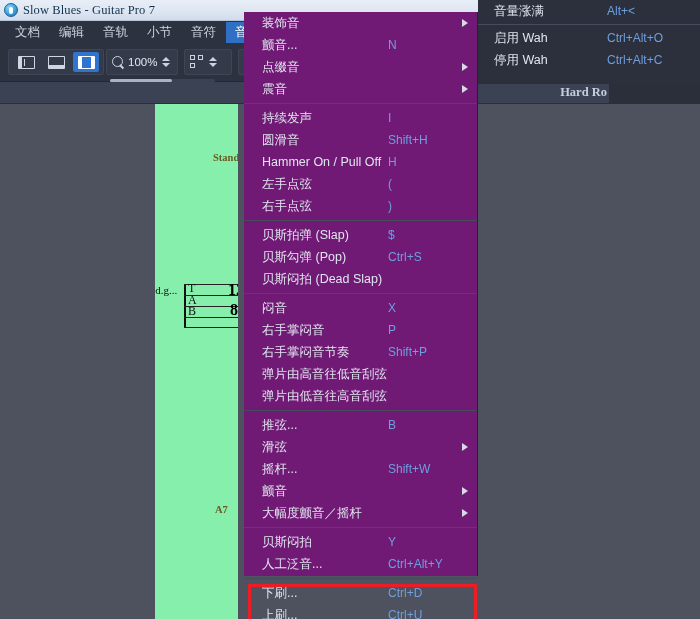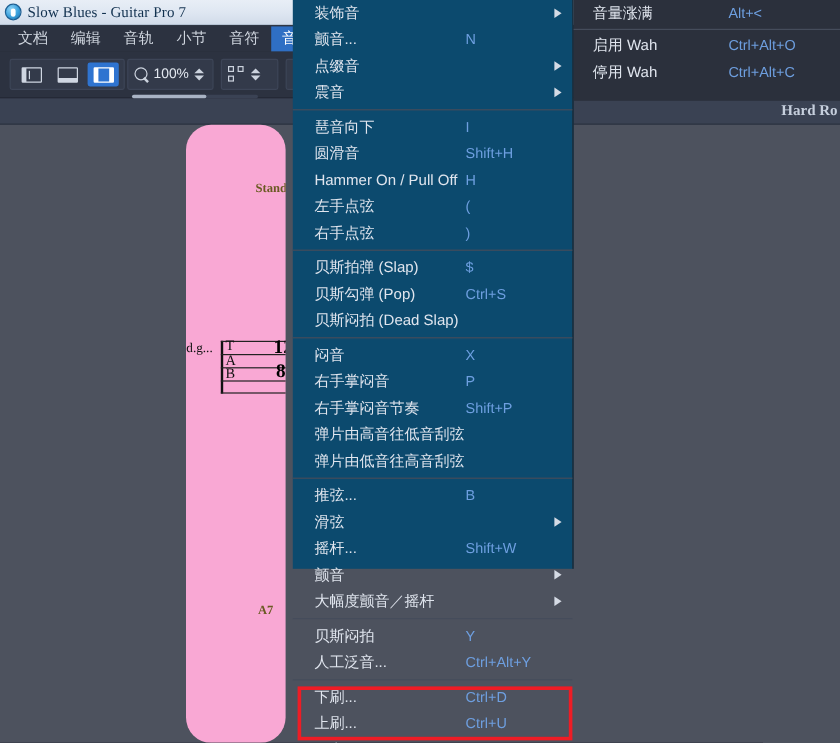--- a/index.html
+++ b/index.html
@@ -144,41 +144,40 @@
   .tb-slider i { display:block; width:62px; height:3px; background:#a9b3c4; border-radius:2px;}
 
   .tb-edge {
     position:absolute; top:6px; left:238px; width:12px; height:26px;
     background:#333a4a; border:1px solid #3d4557; border-radius:2px;
   }
 
   
   .docstrip {
     position: absolute; left: 0; top: 82px;
-    width: 700px; height: 22px;
+    width: 609px; height: 22px;
     background: #39405180;
     background: #3a4253;
     border-bottom: 1px solid #2a303d;
     color: #c6cfdd; font-size: 12.5px;
     display:flex; align-items:center; justify-content:flex-end;
     padding-right: 2px;
     font-family: "Liberation Serif","DejaVu Serif",serif;
     font-weight: 700;
   }
 
   
   .workspace {
     position:absolute; left:0; top:104px; width:700px; height:515px;
     background:#4d525e;
   }
   .sheet {
     position:absolute; left:155px; top:0; width:83px; height:515px;
-    background:#f9a8d4;
+    background:#86efac;
     overflow:hidden;
-    border-radius:21px;
   }
   .chord-label {
     position:absolute; font-family:"Liberation Serif","DejaVu Serif",serif;
     font-size:10.5px; color:#6b5a23; font-weight:700; white-space:nowrap;
   }
   .tab-sys { position:absolute; }
   .tab-sys .bar {
     position:absolute; left:0; top:0; width:2px; height:100%; background:#111;
   }
   .tab-sys .ln {
@@ -193,22 +192,22 @@
     position:absolute; font-family:"Liberation Serif","DejaVu Serif",serif;
     font-weight:700; font-size:16px; line-height:15px; color:#000;margin-left:20px;
   }
   .od-g {
     position:absolute; font-family:"Liberation Serif","DejaVu Serif",serif;
     font-size:11px; color:#111; white-space:nowrap;
   }
 
   
   .menu {
-    position:absolute; left:244px; top:0; width:234px; height:474px;
-    background:#0c4a6e;
+    position:absolute; left:244px; top:12px; width:234px; height:564px;
+    background:#701a75;
     border-right:1px solid #1f232c;
     z-index: 30;
   }
   .menu .row {
     position:relative; height:22px;
     display:flex; align-items:center;
     padding-left:18px;
     white-space:nowrap;
   }
   .menu .lbl {
@@ -350,21 +349,21 @@
       <span class="lbl">点缀音</span>
       <span class="arr"></span>
     </div>
     <div class="row">
       <span class="lbl">震音</span>
       <span class="arr"></span>
     </div>
     <div class="sep"></div>
 
     <div class="row">
-      <span class="lbl">琶音向下</span>
+      <span class="lbl">持续发声</span>
       <span class="acc">I</span>
     </div>
     <div class="row">
       <span class="lbl">圆滑音</span>
       <span class="acc">Shift+H</span>
     </div>
     <div class="row">
       <span class="lbl">Hammer On / Pull Off</span>
       <span class="acc">H</span>
     </div>

